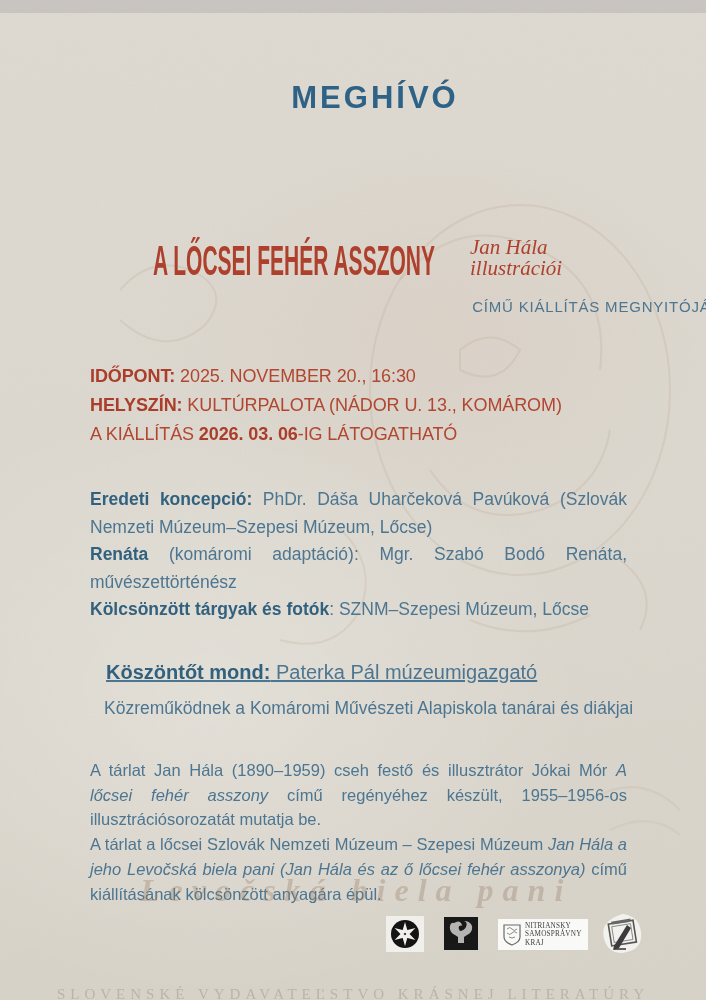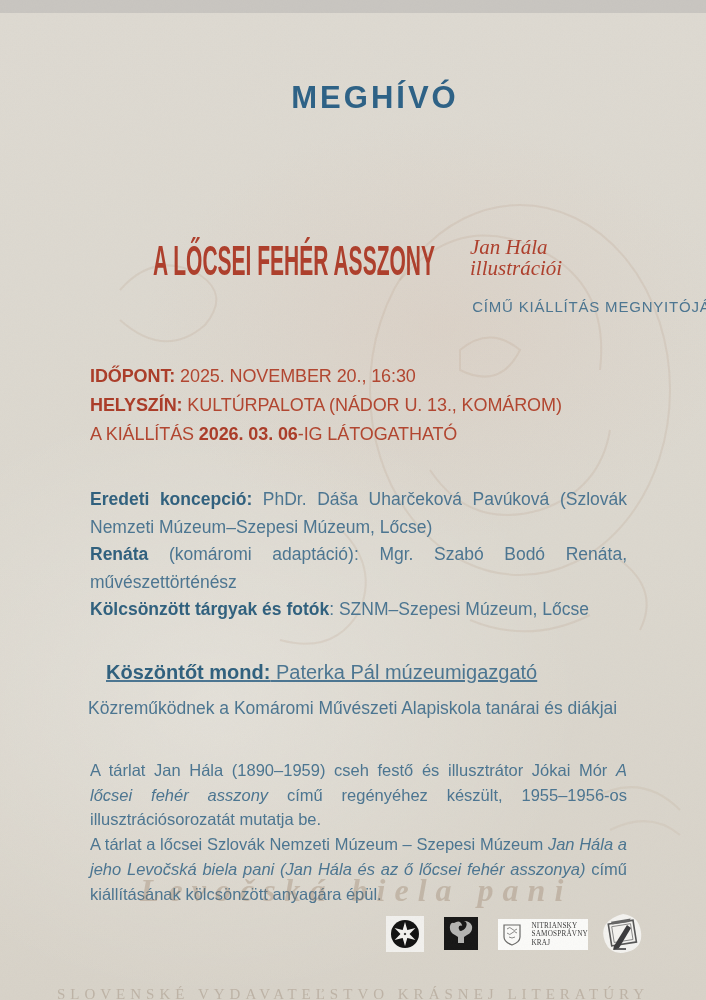--- a/index.html
+++ b/index.html
@@ -58,21 +58,21 @@
     position:absolute;top:486px;left:90px;width:537px;
     font-size:17.5px;line-height:27.5px;color:#4b7591;
   }
   .details p{margin:0;text-align:justify;}
   .details b, .greeting b{color:#2f607e;}
   .greeting{
     position:absolute;top:645px;left:90px;width:537px;margin:16px;
     font-size:20px;color:#4b7591;text-decoration:underline;
   }
   .contributors{
-    position:absolute;top:698px;left:88px;width:560px;margin:0;
+    position:absolute;top:698px;left:104px;width:560px;margin:0;
     font-size:17.5px;color:#4b7591;
   }
   .description{
     position:absolute;top:758px;left:90px;width:537px;
     font-size:16.5px;line-height:24.7px;color:#4b7591;
   }
   .description p{margin:0;text-align:justify;}
   .wm-large{
     position:absolute;top:872px;left:140px;width:560px;
     font-family:"Liberation Serif", serif;font-style:italic;font-weight:bold;
@@ -83,21 +83,21 @@
     position:absolute;top:986px;left:0;width:100%;
     text-align:center;
     font-family:"Liberation Serif", serif;
     font-size:15px;letter-spacing:5px;
     color:rgba(128,106,86,0.30);
   }
   .logo{position:absolute;}
   .logo-box{width:100%;height:100%;display:flex;align-items:center;justify-content:center;}
   .logo1{left:386px;top:916px;width:38px;height:36px;background:#f2f1ee;}
   .logo2{left:444px;top:917px;width:34px;height:33px;background:#161616;}
-  .logo3{left:498px;top:919px;width:90px;height:31px;background:#fbfbf9;display:flex;align-items:center;justify-content:space-between;}
+  .logo3{left:498px;top:919px;width:90px;height:31px;background:#fbfbf9;display:flex;align-items:center;}
   .logo3 .shield{flex:0 0 auto;margin-left:4px;}
   .logo3 .kraj-text{
     margin-left:3px;font-family:"Liberation Serif", serif;
     font-size:7.2px;line-height:8.2px;letter-spacing:0.2px;color:#3c3c3c;
   }
   .logo4{left:601px;top:912px;width:44px;height:44px;}
 </style>
 </head>
 <body>
 

